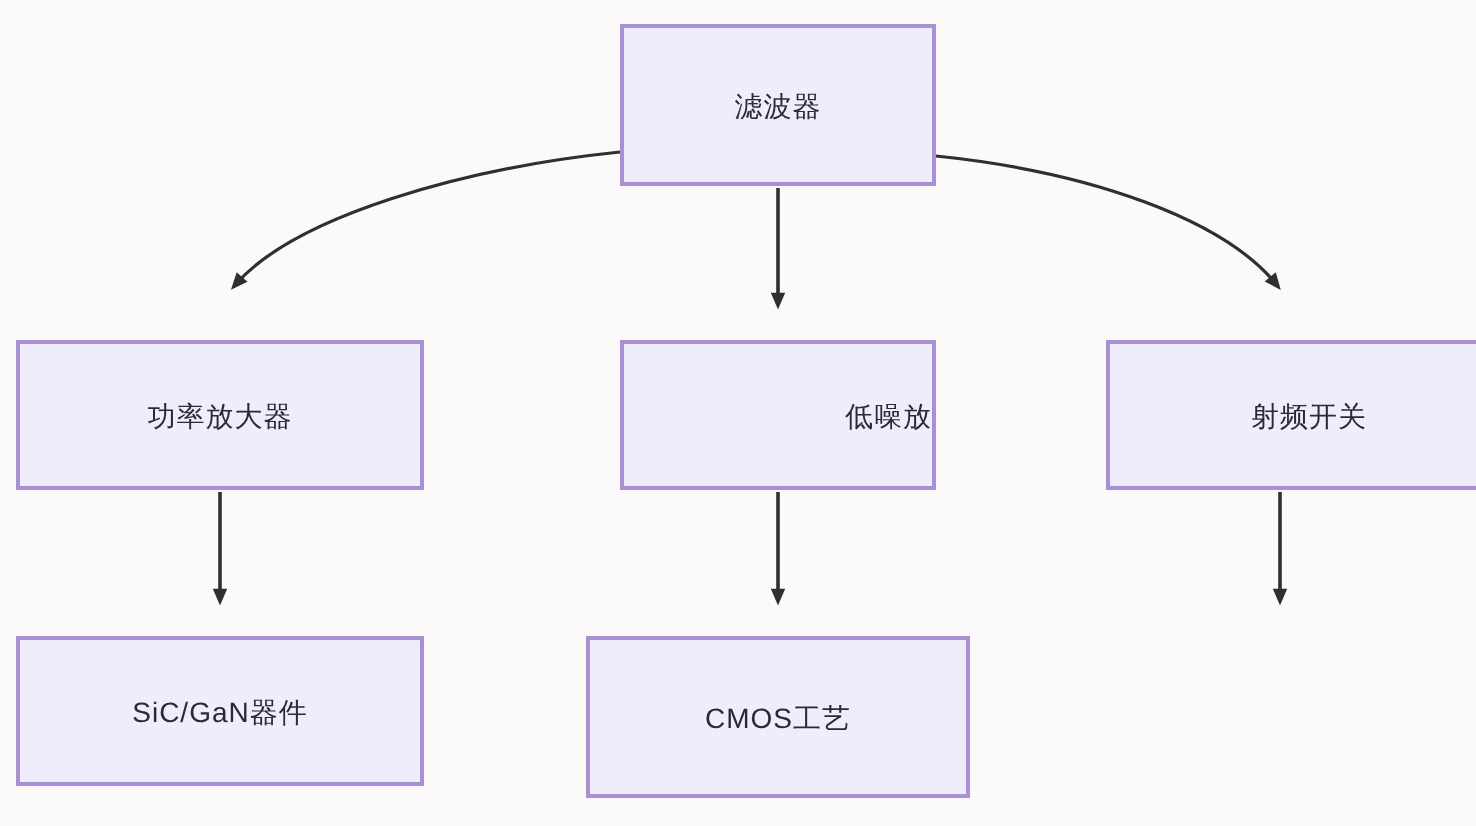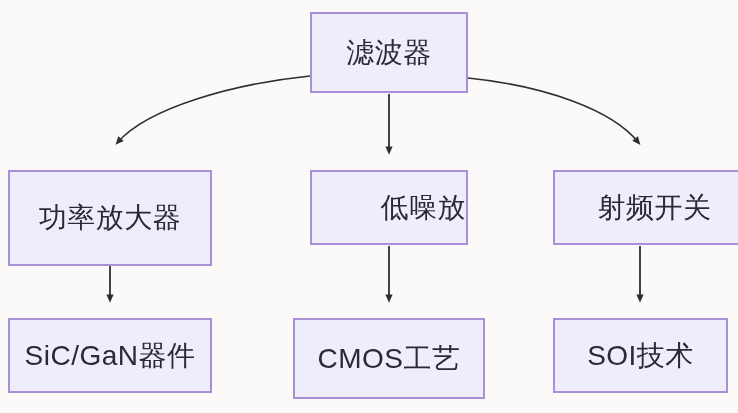--- a/index.html
+++ b/index.html
@@ -28,41 +28,41 @@
   }
   .node {
     position: absolute;
     box-sizing: border-box;
     background: #ededfc;
     border: 2px solid #a98fd8;
     display: flex;
     align-items: center;
     justify-content: center;
     color: #2a2a33;
-    font-size: 28px;
+    font-size: 14px;
     line-height: 1;
     letter-spacing: 0.5px;
     white-space: nowrap;
   }
   .node-label {
     display: block;
   }
   
   #node-root {
     left: 310px;
     top: 12px;
     width: 158px;
     height: 81px;
   }
   
   #node-pa {
     left: 8px;
     top: 170px;
     width: 204px;
-    height: 96px;
+    height: 75px;
     text-align: center;
   }
   #node-lna {
     left: 310px;
     top: 170px;
     width: 158px;
     height: 75px;
     justify-content: flex-end;
   }
   #node-rfsw {
@@ -133,17 +133,14 @@
   </div>
 
   <div class="node" id="node-sicgan">
     <span class="node-label">SiC/GaN器件</span>
   </div>
 
   <div class="node" id="node-cmos">
     <span class="node-label">CMOS工艺</span>
   </div>
 
-  <div class="node" id="node-soi">
-    <span class="node-label">SOI技术</span>
-  </div>
 
 </div>
 
 </body></html>

